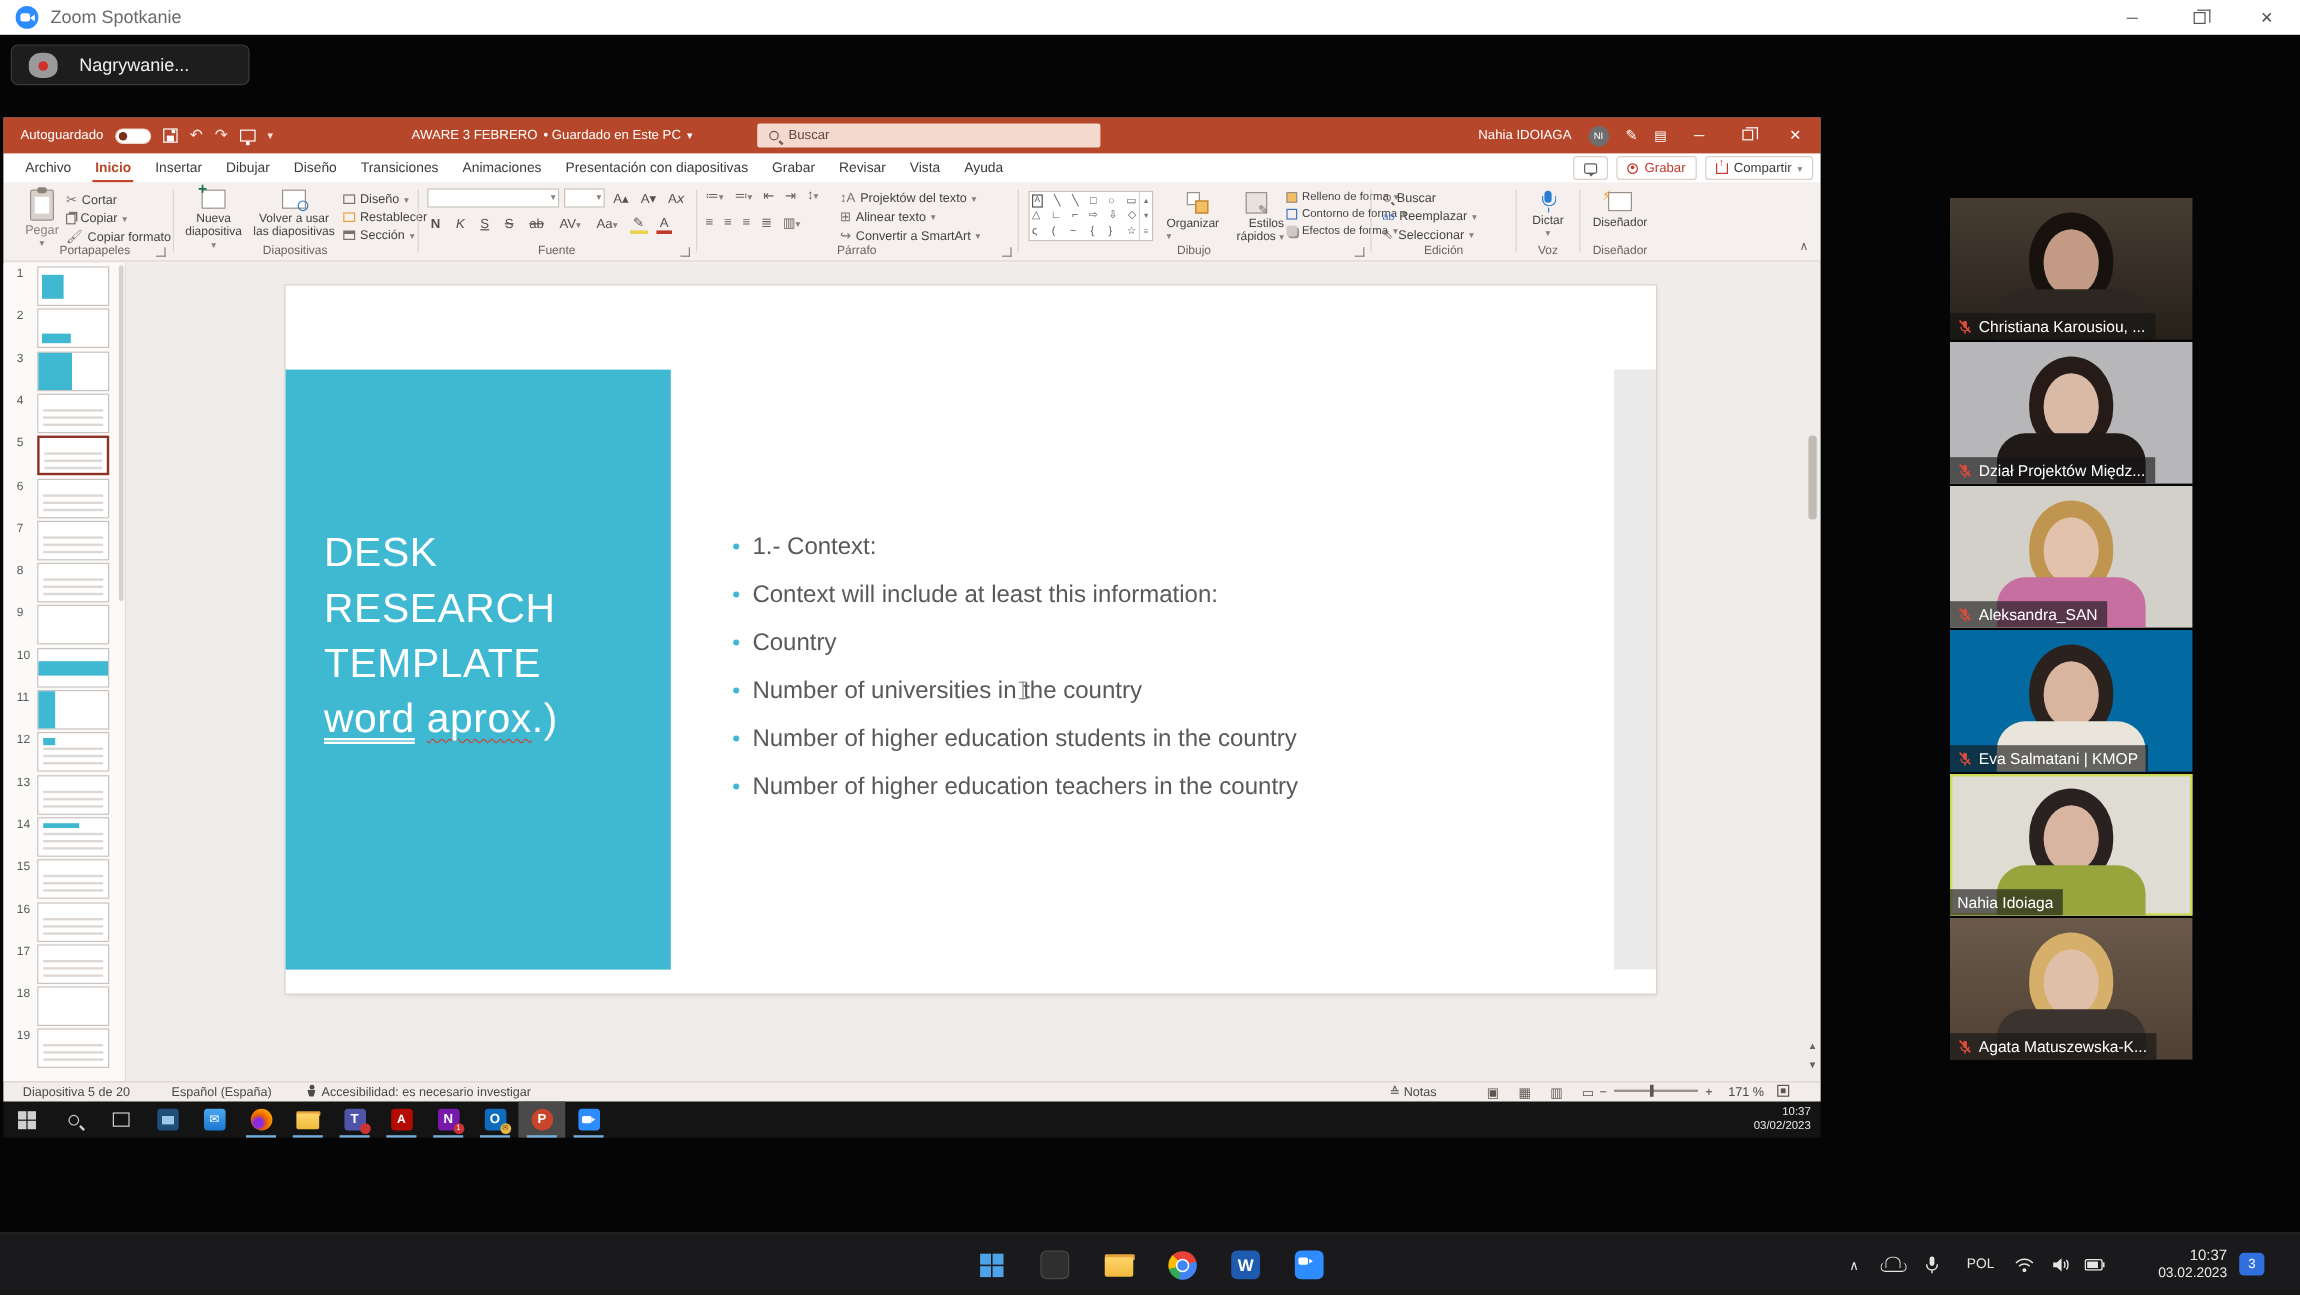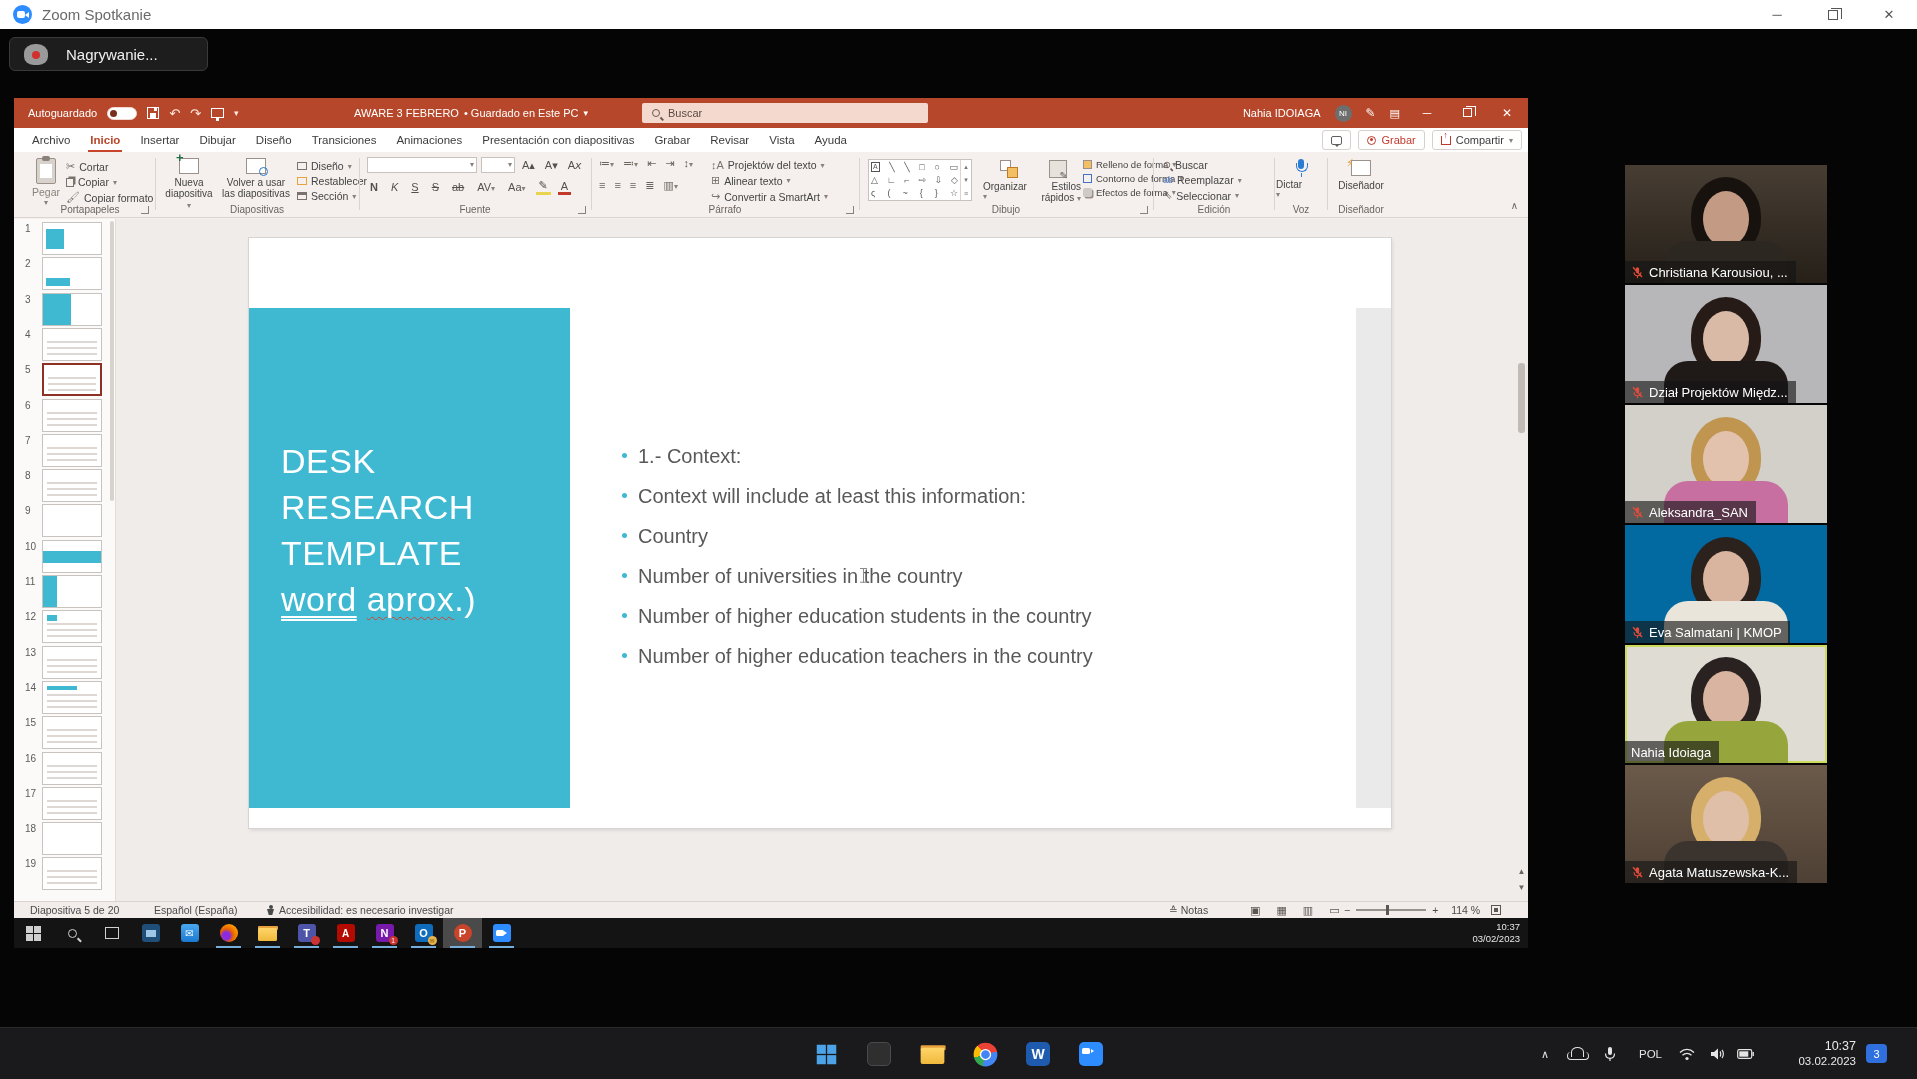--- a/index.html
+++ b/index.html
@@ -26,21 +26,21 @@
 
   
   .rec-pill { position:absolute; left:9px; top:37px; width:199px; height:34px; background:#1d1d1d;
     border:1px solid #3a3a3a; border-radius:6px; display:flex; align-items:center; padding-left:14px; }
   .rec-ic { width:24px; height:21px; background:#9a9a9a; border-radius:45% 45% 40% 40%; position:relative; }
   .rec-ic::before { content:""; position:absolute; left:8px; top:7px; width:8px; height:8px;
     border-radius:50%; background:#d22f2f; }
   .rec-pill span.lbl { color:#f0f0f0; font-size:15px; margin-left:18px; }
 
   
-  .shared { position:absolute; left:14px; top:98px; width:1514px; height:850px;border-radius:19px; }
+  .shared { position:absolute; left:3px; top:98px; width:1514px; height:850px;border-radius:19px; }
   .ppt { position:absolute; left:0; top:0; width:1514px; height:820px; background:#F5F0ED; }
 
   .ppt-titlebar { position:absolute; left:0; top:0; width:1514px; height:30px; background:#B7472A;
     color:#fff; font-size:11px; }
   .qat { position:absolute; left:14px; top:0; height:30px; display:flex; align-items:center; gap:10px; }
   .toggle { width:30px; height:13px; border:1px solid #f2d9cf; border-radius:8px; position:relative; background:#fff; }
   .toggle::before { content:""; position:absolute; left:2px; top:2px; width:7px; height:7px; border-radius:50%; background:#7a2f1d; }
   .floppy { width:12px; height:12px; border:1px solid #fff; position:relative; }
   .floppy::before { content:""; position:absolute; left:2px; bottom:0; width:6px; height:5px; background:#fff; }
   .floppy::after { content:""; position:absolute; right:1px; top:0; width:3px; height:3px; background:#fff; }
@@ -520,21 +520,21 @@
                 <span class="rico">⇖</span>
                 <span>Seleccionar</span>
                 <span class="car">▾</span>
               </div>
           </div>
           <div class="glabel">Edición</div>
         </div>
         <div class="rdiv" style="left:1260px;"></div>
 
         <div class="rgroup" style="left:1262px; width:50px;">
-          <div style="position:absolute; left:0; right:0; top:7px; text-align:left;">
+          <div style="position:absolute; left:0; right:0; top:7px; text-align:center;">
             <div class="mic-ic" style="margin:0 auto;">
                 <i></i>
               </div>
             <div style="font-size:10px; color:#444; margin-top:2px;">Dictar</div>
             <div class="car">▾</div>
           </div>
           <div class="glabel">Voz</div>
         </div>
         <div class="rdiv" style="left:1313px;"></div>
 
@@ -720,21 +720,21 @@
       <div class="statusbar">
         <div class="item" style="left:16px;">Diapositiva 5 de 20</div>
         <div class="item" style="left:140px;">Español (España)</div>
         <div class="item" style="left:252px;"><span class="sb-person"></span><span>Accesibilidad: es necesario investigar</span></div>
         <div class="item" style="left:1155px;">≙ <span>Notas</span></div>
         <div class="item" style="left:1228px;">
           <span class="view-ic">▣</span><span class="view-ic">▦</span><span class="view-ic">▥</span><span class="view-ic">▭</span>
         </div>
         <div class="item" style="left:1330px;">
           <span>−</span><span class="zoom-track"><i></i></span><span>+</span>
-          <span style="margin-left:10px;">114 %</span>
+          <span style="margin-left:10px;">171 %</span>
           <span class="fit-ic"></span>
         </div>
       </div>
 
       <div class="w10bar" id="shared-apps">
 
       <div class="tb-cell">
             <span class="winlogo">
               <i></i>
               <i></i>

